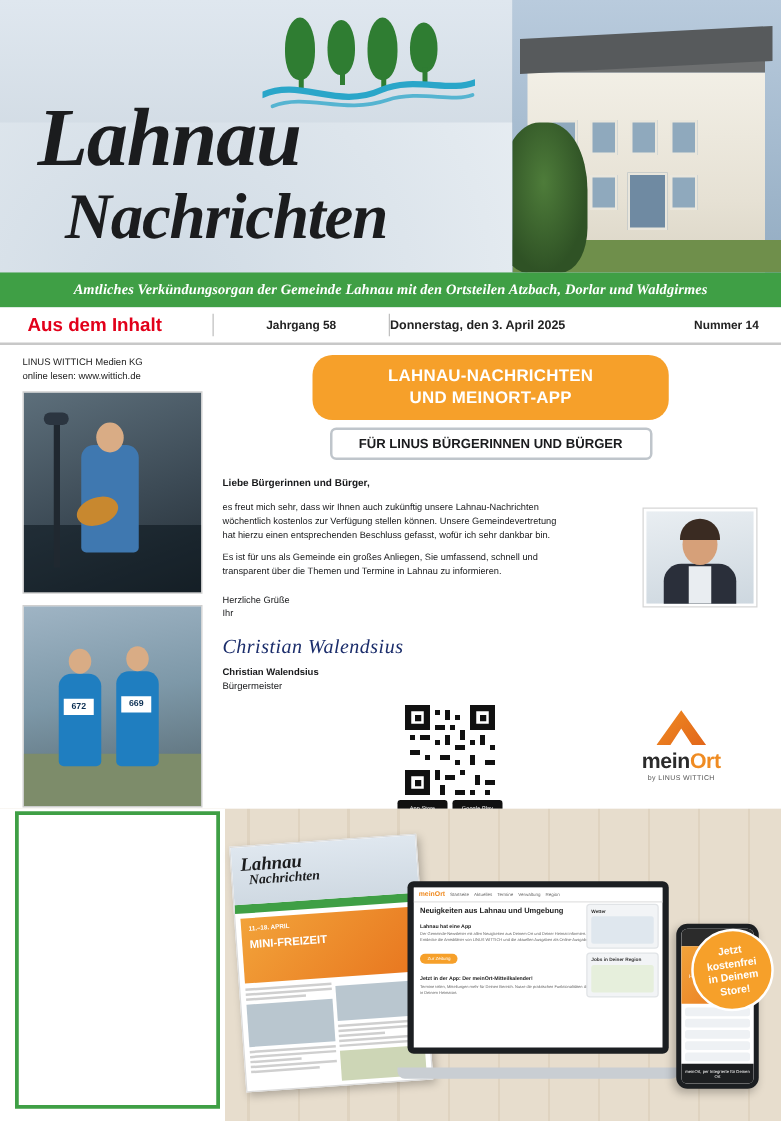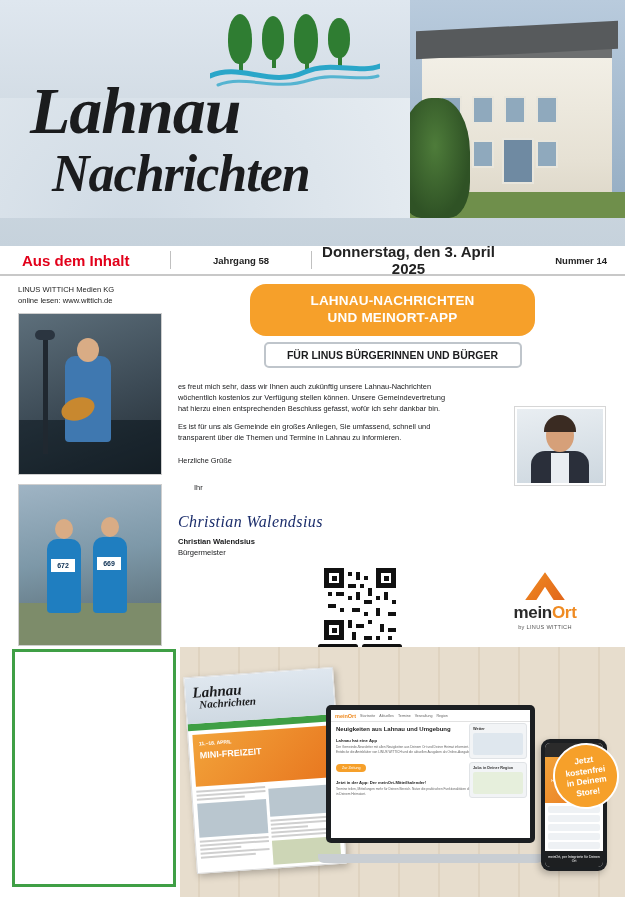--- a/index.html
+++ b/index.html
@@ -80,21 +80,21 @@
   .inforow{
     position:relative;width:625px;height:28px;background:#ffffff;
     border-bottom:2px solid #c8c8c8;display:flex;align-items:center;
   }
   .inforow .aus{
     width:170px;padding-left:22px;box-sizing:border-box;
     color:#e2001a;font-weight:700;font-size:15px;
   }
   .inforow .sep{width:1px;height:18px;background:#c0c0c0;}
   .inforow .jg{width:140px;text-align:center;font-size:9.5px;font-weight:700;color:#222;}
-  .inforow .dt{flex:1;text-align:center;font-size:15px;font-weight:700;color:#222;}
+  .inforow .dt{flex:1;font-size:10px;font-weight:700;color:#222;}
   .inforow .nr{width:120px;text-align:right;padding-right:18px;box-sizing:border-box;font-size:9.5px;font-weight:700;color:#222;}
 
   
   .content{position:relative;width:625px;height:623px;background:#ffffff;display:flex;}
   .leftcol{
     width:170px;box-sizing:border-box;padding:8px 10px 0 18px;background:#ffffff;
   }
   .pubinfo{font-size:7.6px;color:#222;line-height:1.45;margin-bottom:7px;}
   .photo{
     width:142px;height:160px;margin-bottom:9px;border:1px solid #cfcfcf;
@@ -290,20 +290,21 @@
       <div class="win" style="left:94px;top:96px;width:18px;height:24px;"></div>
       <div class="win" style="left:126px;top:96px;width:18px;height:24px;"></div>
       <div class="win" style="left:30px;top:140px;width:18px;height:24px;"></div>
       <div class="win" style="left:62px;top:140px;width:18px;height:24px;"></div>
       <div class="win" style="left:126px;top:140px;width:18px;height:24px;"></div>
       <div style="position:absolute;left:92px;top:138px;width:28px;height:42px;background:#6f8aa2;border:2px solid #e9e6dc;"></div>
       <div class="grass"></div>
       <div class="tree"></div>
     </div>
 
+    <div class="green-bar">Amtliches Verkündungsorgan der Gemeinde Lahnau mit den Ortsteilen Atzbach, Dorlar und Waldgirmes</div>
   </div>
 
   <div class="inforow">
     <div class="aus">Aus dem Inhalt</div>
     <div class="sep"></div>
     <div class="jg">Jahrgang 58</div>
     <div class="sep"></div>
     <div class="dt">Donnerstag, den 3. April 2025</div>
     <div class="nr">Nummer 14</div>
   </div>
@@ -366,24 +367,25 @@
       </div>
       <div class="subbanner">FÜR LINUS BÜRGERINNEN UND BÜRGER</div>
 
       <div class="letter">
         <div class="portrait">
           <div class="p-body"></div>
           <div class="p-shirt"></div>
           <div class="p-head"></div>
           <div class="p-hair"></div>
         </div>
+        <div class="greet">Liebe Bürgerinnen und Bürger,</div>
         <p>es freut mich sehr, dass wir Ihnen auch zukünftig unsere Lahnau-Nachrichten wöchentlich kostenlos zur Verfügung stellen können. Unsere Gemeindevertretung hat hierzu einen entsprechenden Beschluss gefasst, wofür ich sehr dankbar bin.</p>
         <p>Es ist für uns als Gemeinde ein großes Anliegen, Sie umfassend, schnell und transparent über die Themen und Termine in Lahnau zu informieren.</p>
         <p style="margin-top:12px;margin-bottom:0;">Herzliche Grüße</p>
-        <p style="margin:16px;">Ihr</p>
+        <p style="margin:0;">Ihr</p>
         <div class="sig">Christian Walendsius</div>
         <div class="signame">Christian Walendsius</div>
         <div class="sigrole">Bürgermeister</div>
       </div>
 
       <div class="qrrow">
         <div class="qr">
           <div class="cell" style="left:0;top:0;width:20px;height:20px;background:#111;"></div>
           <div class="cell" style="left:5px;top:5px;width:10px;height:10px;background:#fff;"></div>
           <div class="cell" style="left:7.5px;top:7.5px;width:5px;height:5px;background:#111;"></div>

